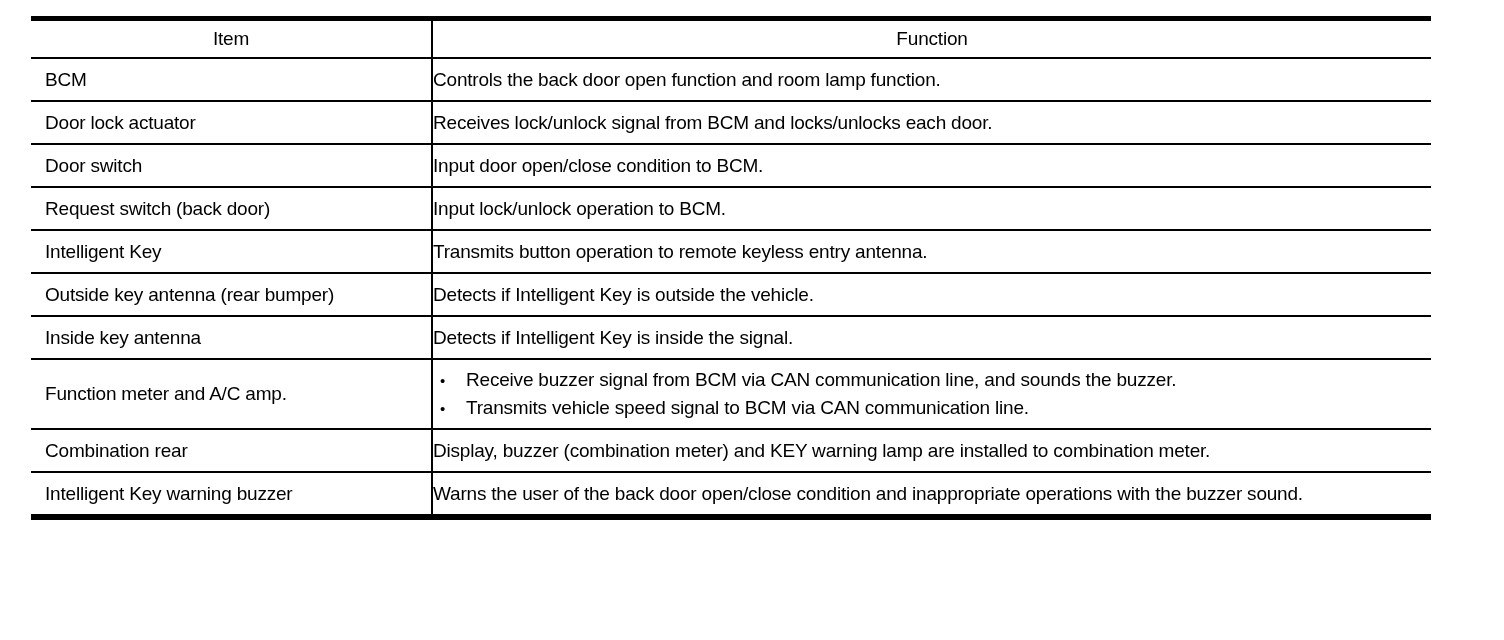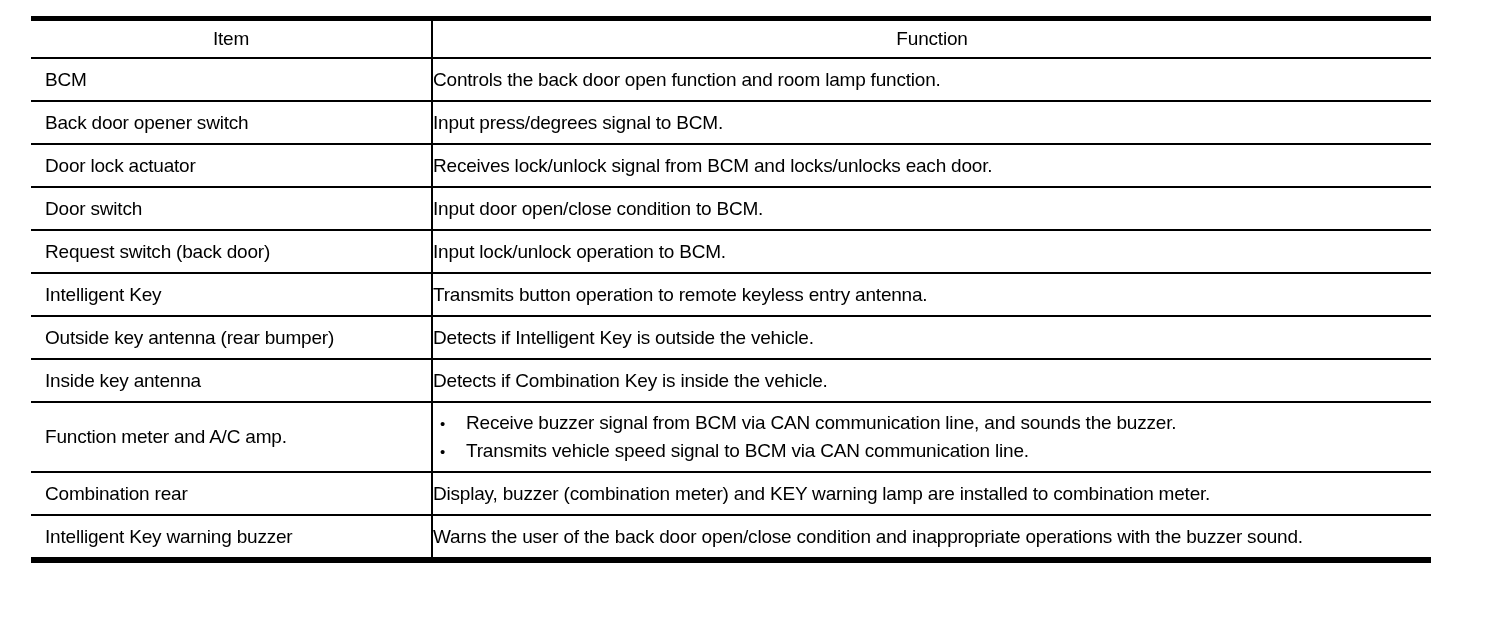--- a/index.html
+++ b/index.html
@@ -84,24 +84,20 @@
       <tr class="header-row">
         <th>Item</th>
         <th>Function</th>
       </tr>
 
       <tr class="body-row">
         <td class="item-cell">BCM</td>
         <td class="function-cell">Controls the back door open function and room lamp function.</td>
       </tr>
 
-      <tr class="body-row">
-        <td class="item-cell">Back door opener switch</td>
-        <td class="function-cell">Input press/degrees signal to BCM.</td>
-      </tr>
 
       <tr class="body-row">
         <td class="item-cell">Door lock actuator</td>
         <td class="function-cell">Receives lock/unlock signal from BCM and locks/unlocks each door.</td>
       </tr>
 
       <tr class="body-row">
         <td class="item-cell">Door switch</td>
         <td class="function-cell">Input door open/close condition to BCM.</td>
       </tr>
@@ -117,21 +113,21 @@
         <td class="function-cell">Transmits button operation to remote keyless entry antenna.</td>
       </tr>
 
       <tr class="body-row">
         <td class="item-cell">Outside key antenna (rear bumper)</td>
         <td class="function-cell">Detects if Intelligent Key is outside the vehicle.</td>
       </tr>
 
       <tr class="body-row">
         <td class="item-cell">Inside key antenna</td>
-        <td class="function-cell">Detects if Combination Key is inside the vehicle.</td>
+        <td class="function-cell">Detects if Intelligent Key is inside the signal.</td>
       </tr>
 
       <tr class="body-row">
         <td class="item-cell">Function meter and A/C amp.</td>
         <td class="function-cell">
           <div class="bullet-list">
             <div class="bullet-line">
               <span class="bullet">•</span>
               <span>Receive buzzer signal from BCM via CAN communication line, and sounds the buzzer.</span>
             </div>

